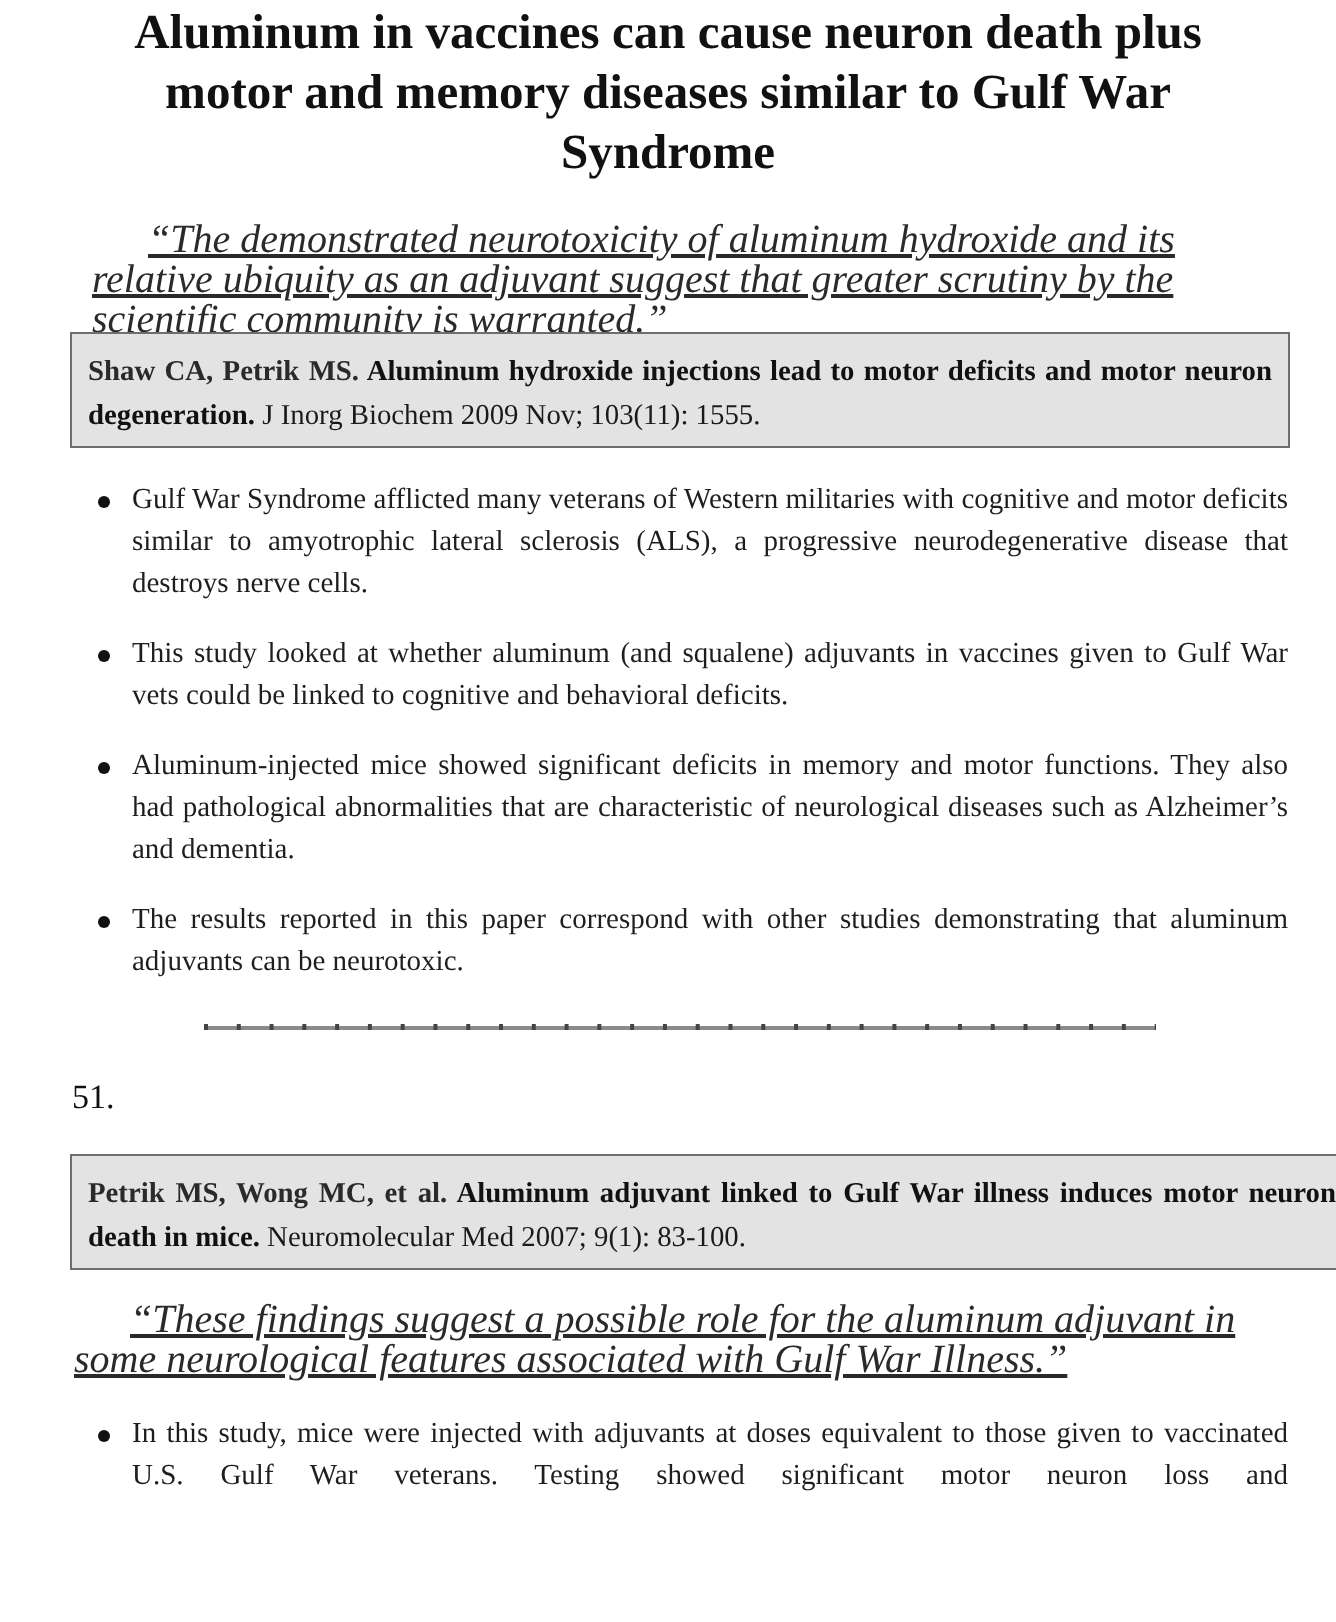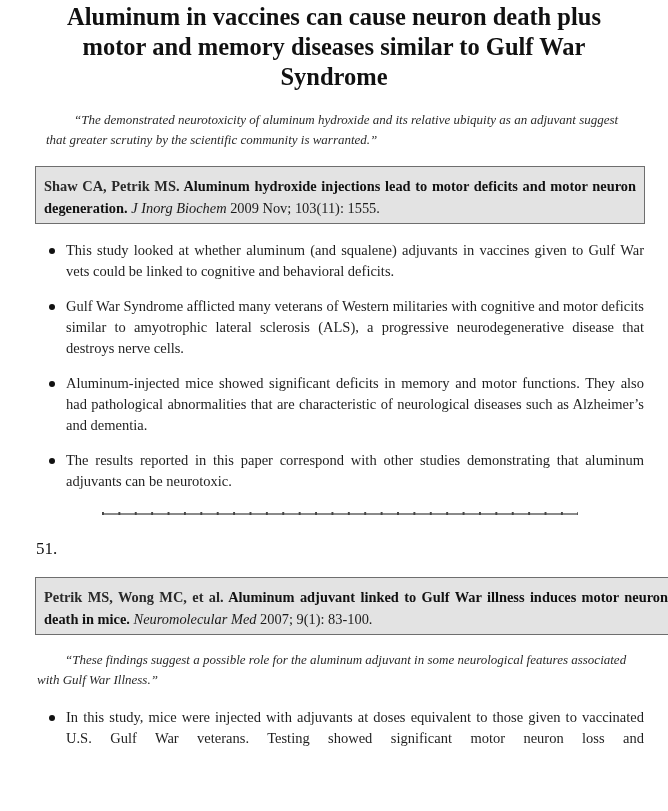--- a/index.html
+++ b/index.html
@@ -8,37 +8,37 @@
     font-family: "Liberation Serif", "DejaVu Serif", serif;
     color: #1a1a1a;
     position: relative;
   }
   .title {
     position: absolute; left: 40px; top: 2px; width: 588px;
     text-align: center; font-weight: bold; font-size: 24.5px; line-height: 30px;
     color: #111;
   }
   .quote {
-    position: absolute; font-style: italic; font-size: 13px; line-height: 20px;
-    color: #2a2a2a; text-indent: 28px;
+    position: absolute; font-style: italic; font-size: 20px; line-height: 20px;
+    color: #2a2a2a; text-indent: 28px; text-decoration: underline;
   }
   .quote1 { left: 46px; top: 110px; width: 580px; }
   .quote2 { left: 37px; top: 650px; width: 590px; }
   .citation {
     position: absolute; background: #e3e3e3;
     border: 1.5px solid #6e6e6e;
     font-size: 14.4px; line-height: 22px; padding: 8px 8px 6px 8px;
     box-sizing: border-box; text-align: justify;
     text-align-last: left;
   }
   .cit1 { left: 35px; top: 166px; width: 610px; height: 58px; }
   .cit2 { left: 35px; top: 577px; width: 642px; height: 58px; }
   .cit-authors { color: #2a2a2a; font-weight: bold; }
   .cit-title { font-weight: bold; color: #111; }
-  .cit-journal { font-style: italic; }
+  .cit-journal { }
   .bullets { position: absolute; left: 44px; width: 600px; margin: 0; padding: 0; list-style: none; }
   .bullets1 { top: 240px; }
   .bullets2 { top: 707px; }
   .bullet {
     position: relative; padding-left: 22px; font-size: 14.5px; line-height: 21px;
     text-align: justify; margin-bottom: 14px; color: #1e1e1e;
   }
   .bullet-dot {
     position: absolute; left: 5px; top: 8px; width: 6px; height: 6px;
     background: #111; border-radius: 50%;
@@ -61,22 +61,22 @@
 
 <h1 class="title" style="margin:0;">Aluminum in vaccines can cause neuron death plus motor and memory diseases similar to Gulf War Syndrome</h1>
 
 <div class="quote quote1">“The demonstrated neurotoxicity of aluminum hydroxide and its relative ubiquity as an adjuvant suggest that greater scrutiny by the scientific community is warranted.”</div>
 
 <div class="citation cit1">
   <span class="cit-authors">Shaw CA, Petrik MS. </span><span class="cit-title">Aluminum hydroxide injections lead to motor deficits and motor neuron degeneration.</span> <span class="cit-journal">J Inorg Biochem</span><span> 2009 Nov; 103(11): 1555.</span>
 </div>
 
 <ul class="bullets bullets1">
+  <li class="bullet"><span class="bullet-dot"></span><span>Gulf War Syndrome afflicted many veterans of Western militaries with cognitive and motor deficits similar to amyotrophic lateral sclerosis (ALS), a progressive neurodegenerative disease that destroys nerve cells.</span></li>
   <li class="bullet"><span class="bullet-dot"></span><span>This study looked at whether aluminum (and squalene) adjuvants in vaccines given to Gulf War vets could be linked to cognitive and behavioral deficits.</span></li>
-  <li class="bullet"><span class="bullet-dot"></span><span>Gulf War Syndrome afflicted many veterans of Western militaries with cognitive and motor deficits similar to amyotrophic lateral sclerosis (ALS), a progressive neurodegenerative disease that destroys nerve cells.</span></li>
   <li class="bullet"><span class="bullet-dot"></span><span>Aluminum-injected mice showed significant deficits in memory and motor functions. They also had pathological abnormalities that are characteristic of neurological diseases such as Alzheimer’s and dementia.</span></li>
   <li class="bullet"><span class="bullet-dot"></span><span>The results reported in this paper correspond with other studies demonstrating that aluminum adjuvants can be neurotoxic.</span></li>
 </ul>
 
 <div class="divider"></div>
 <div class="divider-ticks"></div>
 
 <div class="section-number">51.</div>
 
 <div class="citation cit2">

